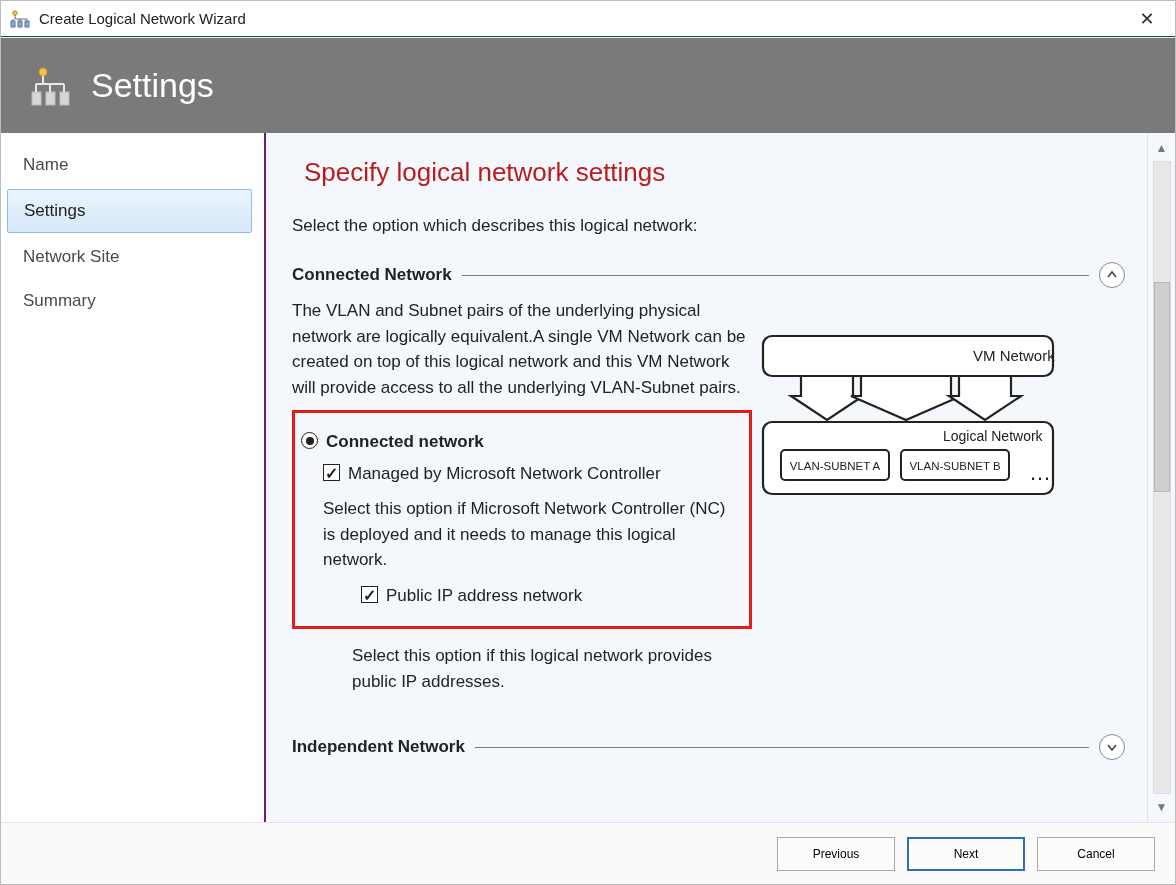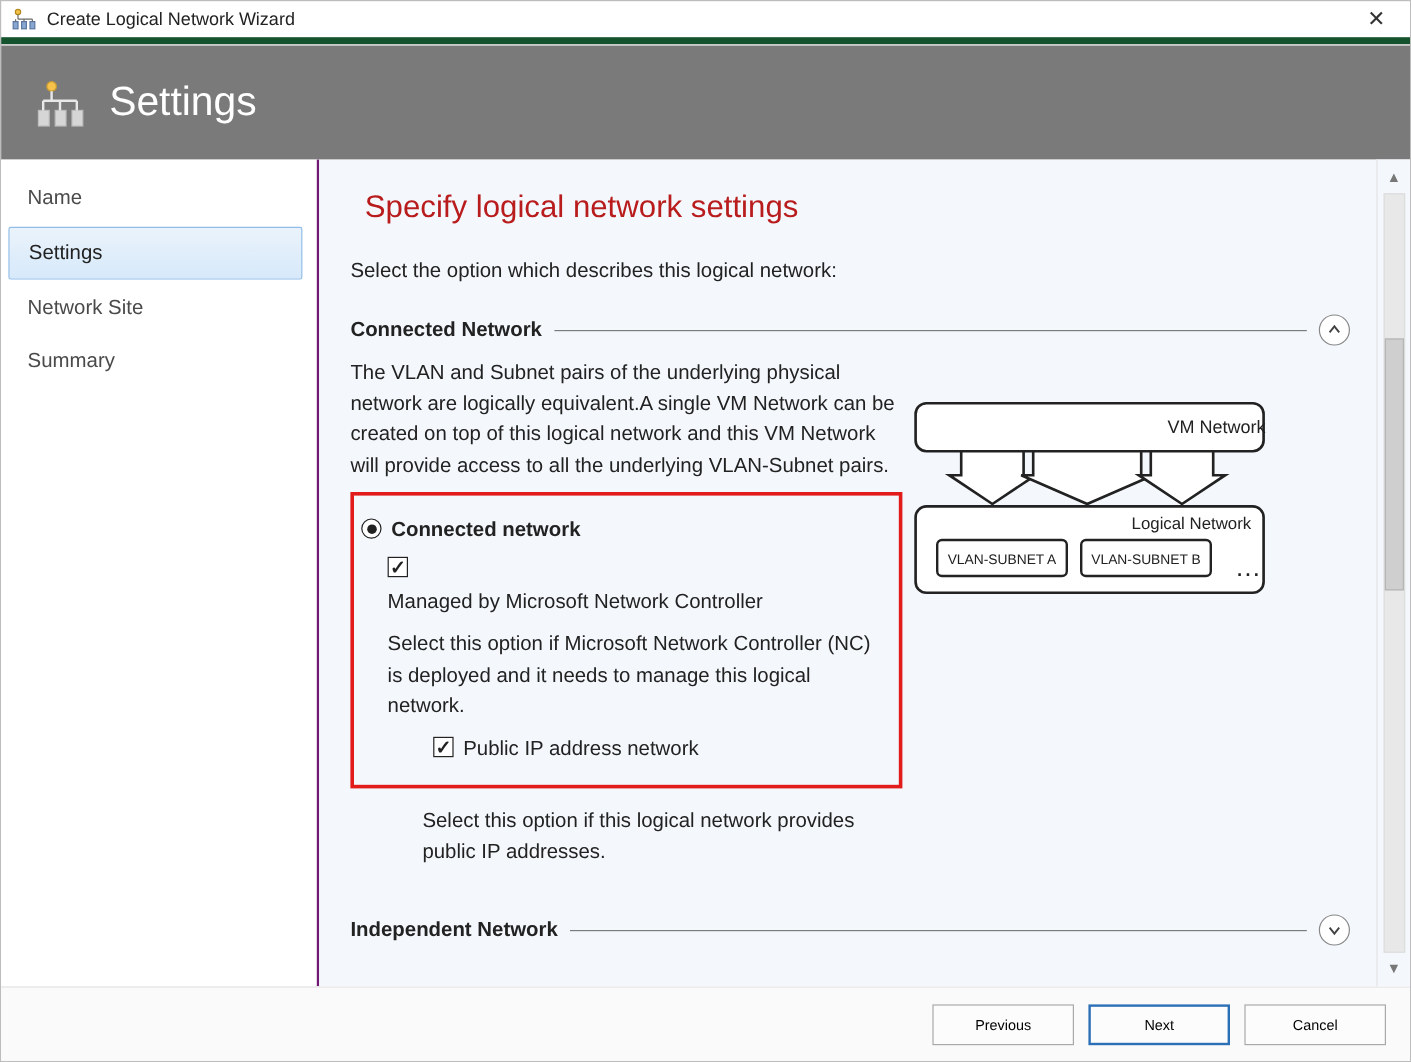--- a/index.html
+++ b/index.html
@@ -15,21 +15,21 @@
   .window {
     width: 1176px; height: 885px;
     border: 1px solid #bdbdbd;
     display: flex; flex-direction: column;
     background: #fff;
   }
   .titlebar {
     height: 36px;
     display: flex; align-items: center;
     padding: 0 8px;
-    border-bottom: 6px solid #14532d;
+    border-bottom: 1px solid #14532d;
   }
   .titlebar .app-icon {
     width: 22px; height: 22px;
     margin-right: 8px;
     display:flex; align-items:center; justify-content:center;
   }
   .titlebar .title {
     flex: 1;
     font-size: 15px;
     color: #222;
@@ -168,21 +168,21 @@
     width: 17px; height: 17px; border: 1.5px solid #222;
     position: relative; margin-top: 3px; background:#fff;
   }
   .check.checked::after {
     content:"✓"; position:absolute; left:1px; top:-3px;
     font-size: 16px; font-weight: 700; color:#222;
   }
   .sub-desc {
     margin: 10px 0 10px 28px;
   }
-  .indent-1 { margin-left: 22px; flex-direction: column; }
+  .indent-1 { margin-left: 22px; }
   .indent-2 { margin-left: 44px; padding-left: 16px; }
 
   .diagram {
     flex: 1;
     min-width: 300px;
     position: relative;
     height: 175px;
     margin-top: 32px;
   }
 

